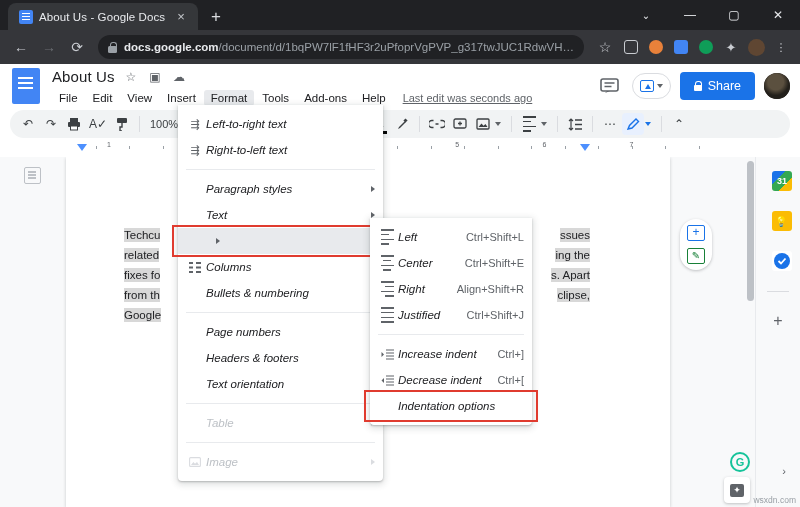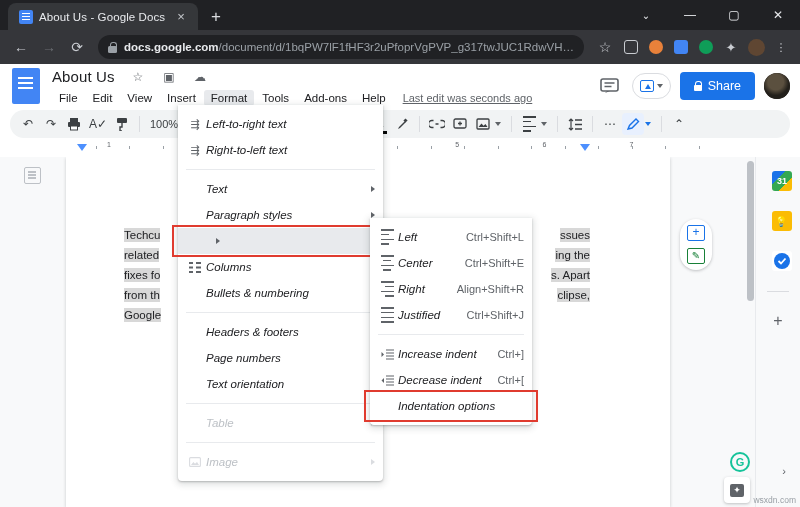--- a/index.html
+++ b/index.html
@@ -88,21 +88,21 @@
 
   .docs-header { position: relative; height: 46px; }
   .docs-logo {
     position: absolute; left: 12px; top: 4px; width: 28px; height: 36px;
     background: #4285f4; border-radius: 2px;
   }
   .docs-logo::before {
     content: ""; position: absolute; left: 6px; top: 9px; width: 15px; height: 2px;
     background: #fff; box-shadow: 0 5px 0 #fff, 0 10px 0 #fff;
   }
-  .doc-title-row { position: absolute; left: 52px; top: 4px; display: flex; align-items: center; gap: 16px; }
+  .doc-title-row { position: absolute; left: 52px; top: 4px; display: flex; align-items: center; gap: 9px; }
   .doc-title { font-size: 15px; color: #202124; letter-spacing: .1px; }
   .ti { width: 15px; height: 15px; color: #5f6368; font-size: 12px; display: flex; align-items: center; justify-content: center; }
   .menu-row { position: absolute; left: 52px; top: 26px; display: flex; align-items: center; gap: 1px; }
   .menu-item {
     font-size: 11.5px; color: #202124; padding: 2px 7px; border-radius: 3px; white-space: nowrap;
   }
   .menu-item.active { background: #e8eaed; }
   .lastedit { font-size: 11px; color: #5f6368; margin-left: 9px; text-decoration: underline; white-space: nowrap; }
 
   .header-right { position: absolute; right: 10px; top: 8px; display: flex; align-items: center; gap: 9px; }
@@ -528,26 +528,26 @@
       <span class="mi-label">Left-to-right text</span>
     </div>
     <div class="mi">
       <span class="mi-ic" style="font-family:'Liberation Serif',serif;">⇶</span>
       <span class="mi-label">Right-to-left text</span>
     </div>
     <div class="m-sep"></div>
 
     <div class="mi">
       <span class="mi-ic"></span>
+      <span class="mi-label">Paragraph styles</span>
+      <span class="mi-arrow"></span>
+    </div>
+    <div class="mi">
+      <span class="mi-ic"></span>
       <span class="mi-label">Text</span>
-      <span class="mi-arrow"></span>
-    </div>
-    <div class="mi">
-      <span class="mi-ic"></span>
-      <span class="mi-label">Paragraph styles</span>
       <span class="mi-arrow"></span>
     </div>
     <div class="mi highlight redbox-wide">
       <span class="mi-ic"></span>
       <span class="mi-arrow"></span>
     </div>
     <div class="mi">
       <span class="mi-ic">
         <svg width="13" height="11" viewBox="0 0 13 11">
             <g fill="#5f6368">
@@ -565,25 +565,25 @@
     </div>
     <div class="mi">
       <span class="mi-ic"></span>
       <span class="mi-label">Bullets &amp; numbering</span>
       <span class="mi-arrow"></span>
     </div>
     <div class="m-sep"></div>
 
     <div class="mi">
       <span class="mi-ic"></span>
+      <span class="mi-label">Page numbers</span>
+    </div>
+    <div class="mi">
+      <span class="mi-ic"></span>
       <span class="mi-label">Headers &amp; footers</span>
-    </div>
-    <div class="mi">
-      <span class="mi-ic"></span>
-      <span class="mi-label">Page numbers</span>
     </div>
     <div class="mi">
       <span class="mi-ic"></span>
       <span class="mi-label">Text orientation</span>
     </div>
     <div class="m-sep"></div>
 
     <div class="mi disabled">
       <span class="mi-ic"></span>
       <span class="mi-label">Table</span>

